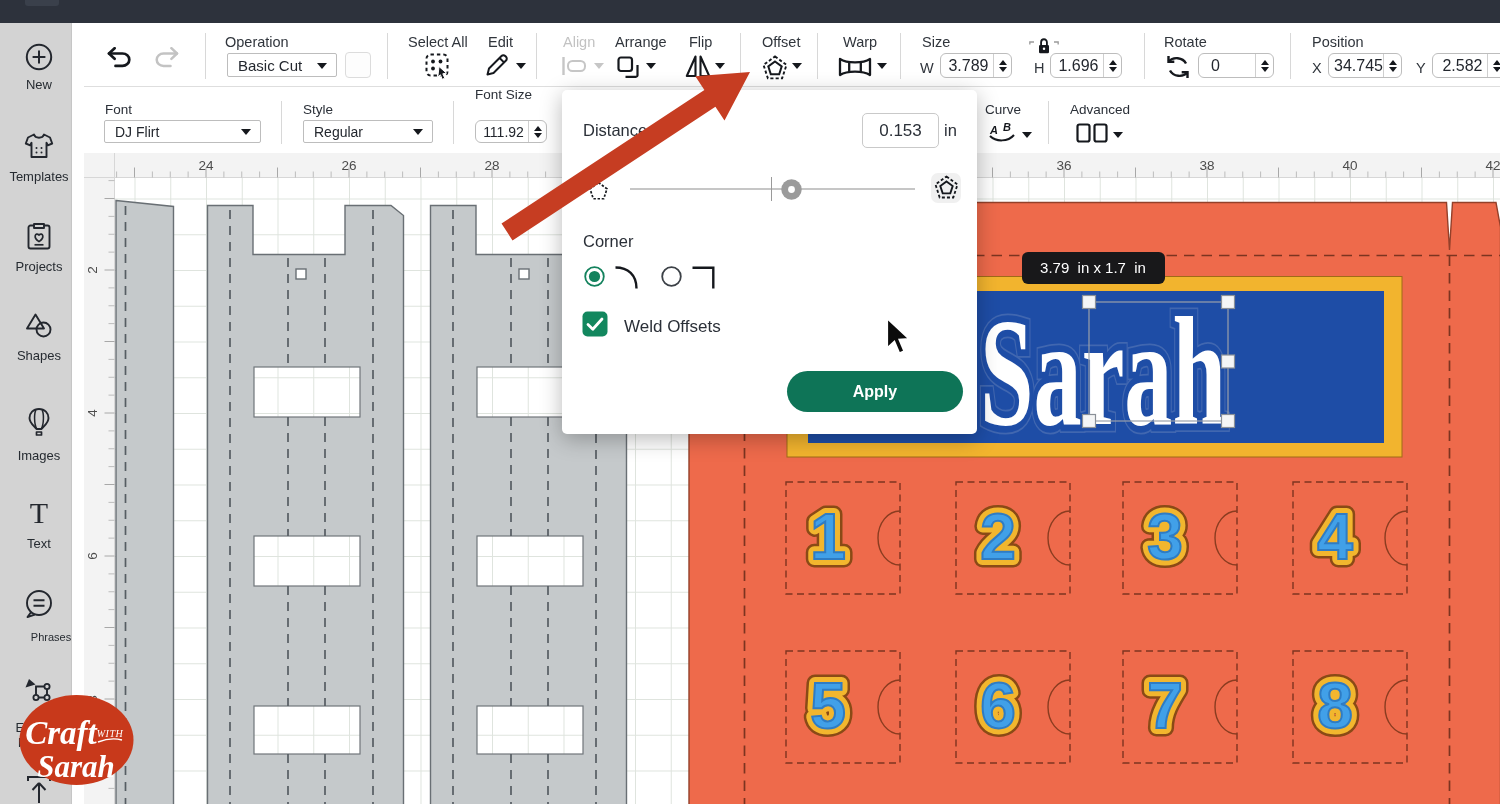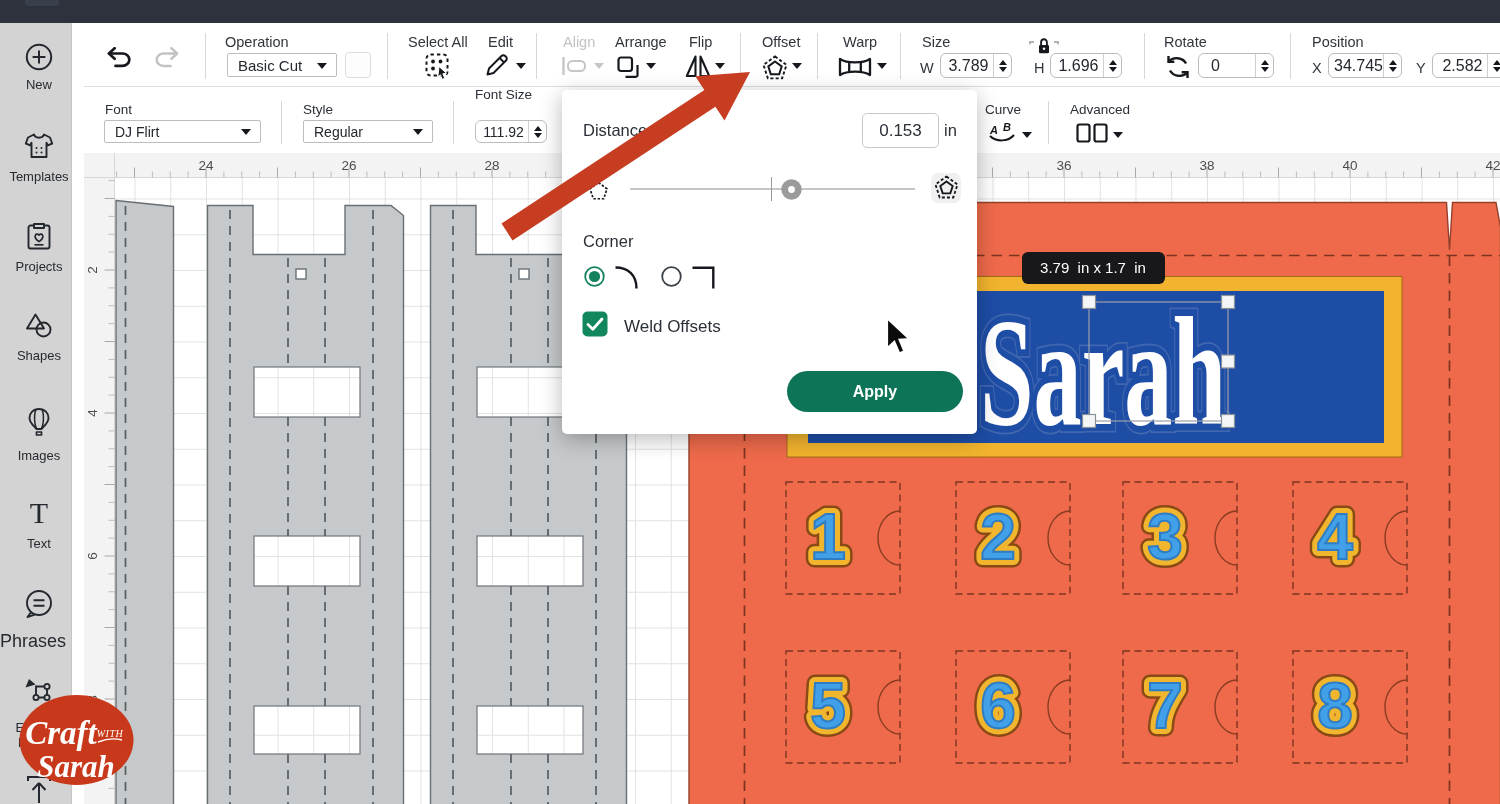--- a/index.html
+++ b/index.html
@@ -366,21 +366,21 @@
     <div class="abs" style="left:0;top:425px;width:78px;text-align:center;font-size:13px;color:#262b31">Images</div>
     <svg class="abs" style="left:24px;top:474px" width="30" height="30" viewBox="0 0 30 30">
       <text x="15" y="26" font-family="Liberation Serif" font-size="30" text-anchor="middle" fill="#23272e">T</text>
     </svg>
     <div class="abs" style="left:0;top:513px;width:78px;text-align:center;font-size:13px;color:#262b31">Text</div>
     <svg class="abs" style="left:24px;top:566px" width="30" height="30" viewBox="0 0 30 30">
       <circle cx="15" cy="14" r="12" fill="none" stroke="#23272e" stroke-width="1.9"></circle>
       <path d="M7,23.2 L3.5,28 L10.8,25.6" fill="none" stroke="#23272e" stroke-width="1.9" stroke-linejoin="round"></path>
       <path d="M9.5,11.2 H20.5 M9.5,16.8 H20.5" stroke="#23272e" stroke-width="1.9"></path>
     </svg>
-    <div class="abs" style="left:0;top:608px;width:78px;font-size:18px;color:#262b31">Phrases</div>
+    <div class="abs" style="left:12px;top:608px;width:78px;text-align:center;font-size:11px;color:#262b31">Phrases</div>
     <svg class="abs" style="left:24px;top:655px" width="30" height="30" viewBox="0 0 30 30">
       <path d="M12,19.5 L12,8.5 L23,8.5 L23,19.5 Z" fill="none" stroke="#23272e" stroke-width="1.9"></path>
       <circle cx="12" cy="19.5" r="2.6" fill="#d3d3d3" stroke="#23272e" stroke-width="1.8"></circle>
       <circle cx="23" cy="8.5" r="2.6" fill="#d3d3d3" stroke="#23272e" stroke-width="1.8"></circle>
       <circle cx="23" cy="19.5" r="2.6" fill="#d3d3d3" stroke="#23272e" stroke-width="1.8"></circle>
       <path d="M1.5,9.5 L5,1 L11.5,6.5 Z" fill="#23272e"></path>
     </svg>
     <div class="abs" style="left:0;top:697px;width:78px;text-align:center;font-size:13px;color:#262b31">Editable<br>Images</div>
     <svg class="abs" style="left:26px;top:752px" width="26" height="28" viewBox="0 0 26 28">
       <path d="M2,6 V2 H24 V6" fill="none" stroke="#23272e" stroke-width="2"></path>

